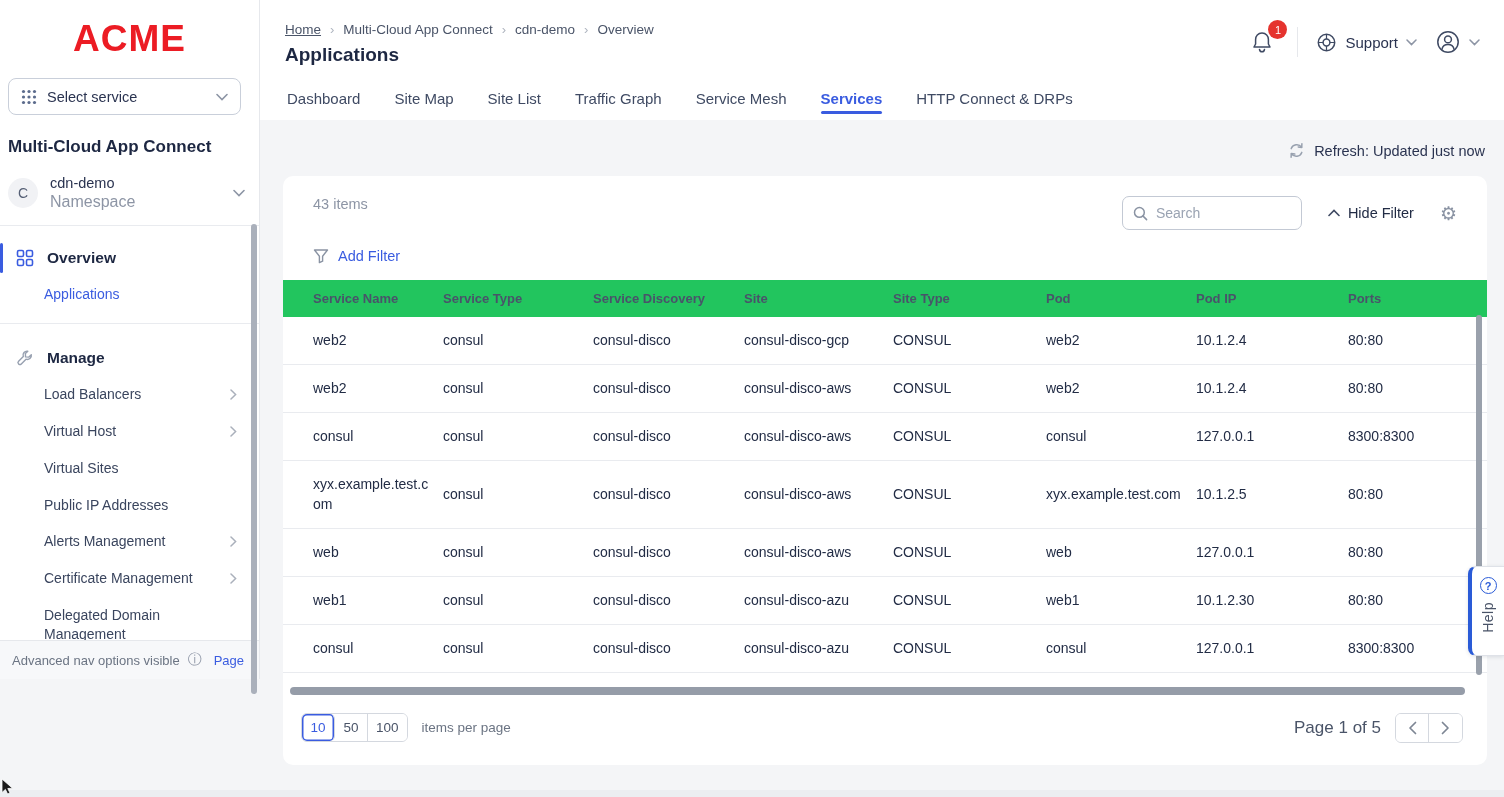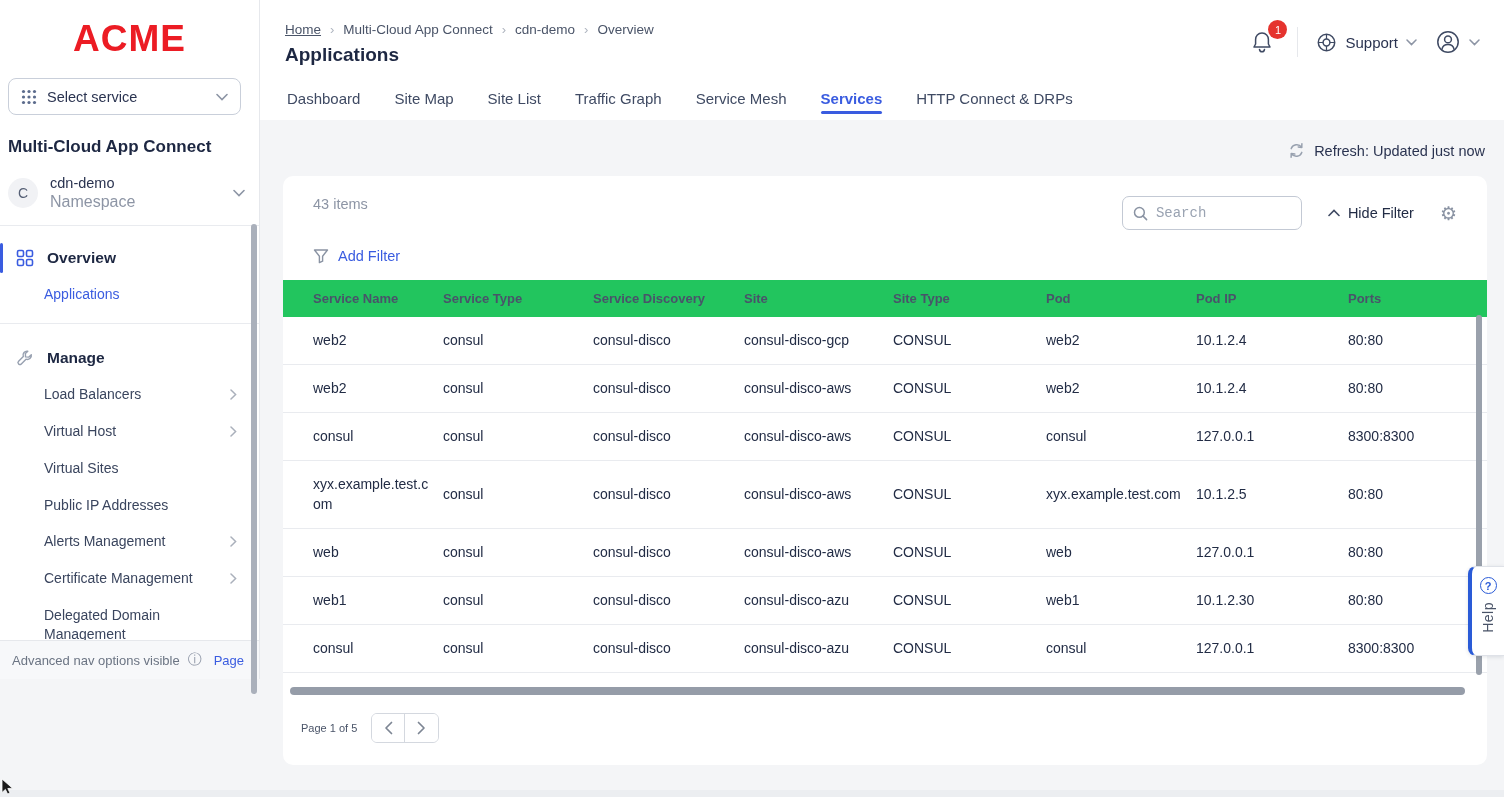--- a/index.html
+++ b/index.html
@@ -53,21 +53,21 @@
 
   .content { flex:1; background:#f4f5f7; padding:0 17px 0 23px; }
   .refresh-row { display:flex; justify-content:flex-end; align-items:center; gap:9px; padding:22px 2px 0; font-size:14.5px; color:#2a3350; cursor:pointer; }
 
   
   .card { background:#fff; border-radius:10px; margin-top:17px; position:relative; padding-bottom:14px; }
   .card-head { display:flex; align-items:flex-start; justify-content:space-between; padding:20px 30px 4px; }
   .items-count { font-size:14.5px; color:#8d95a5; }
   .head-right { display:flex; align-items:center; gap:26px; }
   .search-box { width:180px; height:34px; border:1px solid #c3c9d4; border-radius:7px; display:flex; align-items:center; padding:0 10px; gap:8px; background:#fff; }
-  .search-box input { border:none; outline:none; font-size:14px; color:#737373; width:130px; font-family:Liberation Mono, monospace; background:transparent; }
+  .search-box input { border:none; outline:none; font-size:14px; color:#737373; width:130px; font-family:Liberation Sans, sans-serif; background:transparent; }
   .search-box input::placeholder { color:#9aa3b2; }
   .hide-filter { display:flex; align-items:center; gap:8px; font-size:14.5px; color:#222c45; cursor:pointer; }
   .gear { font-size:19px; color:#8a93a3; cursor:pointer; line-height:1; }
   .filter-row { display:flex; align-items:center; gap:9px; padding:14px 30px 16px; font-size:14.5px; color:#3a5ce0; cursor:pointer; }
 
   .thead-row, .trow { display:grid; grid-template-columns:130px 150px 151px 149px 153px 150px 152px 1fr; padding:0 22px 0 30px; align-items:center; }
   .thead-row { background:#22c55e; }
   .th { font-size:13px; font-weight:700; color:#49536a; padding:11px 14px 11px 0; }
   .trow { border-bottom:1px solid #e9ebef; min-height:48px; }
   .td { font-size:14px; color:#222c45; padding:13px 14px 13px 0; overflow-wrap:anywhere; line-height:1.45; }
@@ -76,21 +76,21 @@
 
   .card-foot { display:flex; align-items:center; justify-content:space-between; padding:18px 24px 8px 18px; }
   .sizes-wrap { display:flex; align-items:center; gap:14px; }
   .sizes-group { display:flex; border:1px solid #d4d8df; border-radius:6px; background:#fff; }
   .size-btn { min-width:33px; height:27px; font-size:13.5px; color:#4a5468; background:#fff; border:none; border-right:1px solid #d4d8df; cursor:pointer; font-family:inherit; padding:0 8px; }
   .size-btn:last-child { border-right:none; border-radius:0 5px 5px 0; }
   .size-btn:first-child { border-radius:5px 0 0 5px; }
   .size-btn.active { color:#3a5ce0; box-shadow:inset 0 0 0 1.5px #3a5ce0; border-radius:5px; }
   .per-page { font-size:13.5px; color:#6b7483; }
   .pager { display:flex; align-items:center; gap:14px; }
-  .page-label { font-size:11px; color:#4a5468; }
+  .page-label { font-size:17px; color:#4a5468; }
   .pager-group { display:flex; border:1px solid #d4d8df; border-radius:6px; overflow:hidden; }
   .pager-btn { width:33px; height:28px; background:#fff; border:none; display:flex; align-items:center; justify-content:center; cursor:pointer; }
   .pager-btn.prev { border-right:1px solid #d4d8df; }
 
   
   .help-tab { position:absolute; right:0; top:566px; width:36px; height:90px; background:#fff; border:1px solid #dfe2e8; border-left:4px solid #2a5bd7; border-right:none; border-radius:8px 0 0 8px; box-shadow:0 1px 4px rgba(20,30,60,.12); display:flex; flex-direction:column; align-items:center; padding-top:10px; gap:8px; cursor:pointer; z-index:5; }
   .help-q { width:17px; height:17px; border:1.6px solid #2a5bd7; border-radius:50%; color:#2a5bd7; font-size:11px; font-weight:700; display:flex; align-items:center; justify-content:center; }
   .help-lbl { writing-mode:vertical-rl; transform:rotate(180deg); font-size:14px; color:#4a5468; letter-spacing:.5px; }
   .bottom-band { position:absolute; left:0; right:0; bottom:0; height:7px; background:#eceef1; z-index:4; }
   .cursor { position:absolute; left:1px; bottom:2px; z-index:9; }
@@ -426,20 +426,28 @@
             <div class="td">consul</div>
             <div class="td">127.0.0.1</div>
             <div class="td">8300:8300</div>
           </div>
         </div>
 
       <div class="h-scrollbar"></div>
       <div class="v-scrollthumb"></div>
 
       <div class="card-foot">
+        <div class="sizes-wrap">
+          <div class="sizes-group" id="sizes">
+              <button class="size-btn active">10</button>
+              <button class="size-btn">50</button>
+              <button class="size-btn">100</button>
+            </div>
+          <span class="per-page">items per page</span>
+        </div>
         <div class="pager">
           <span class="page-label">Page 1 of 5</span>
           <div class="pager-group">
             <button class="pager-btn prev">
               <span>
                 <svg width="9" height="14" viewBox="0 0 9 14">
                     <path d="M7.5 1.5 L2 7 L7.5 12.5" fill="none" stroke="#7d8694" stroke-width="1.7" stroke-linecap="round" stroke-linejoin="round"></path>
                   </svg>
               </span>
             </button>

